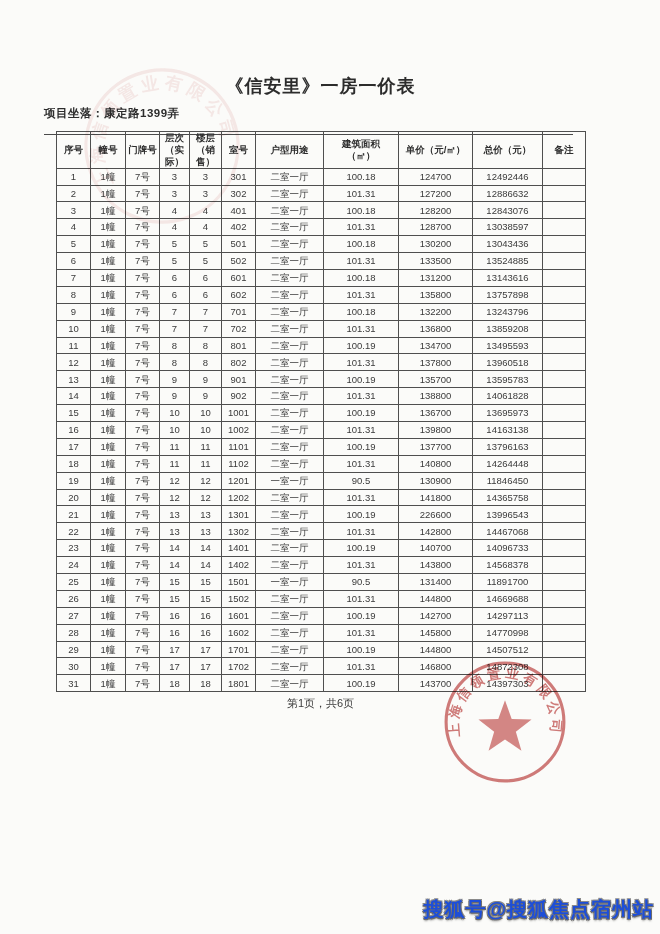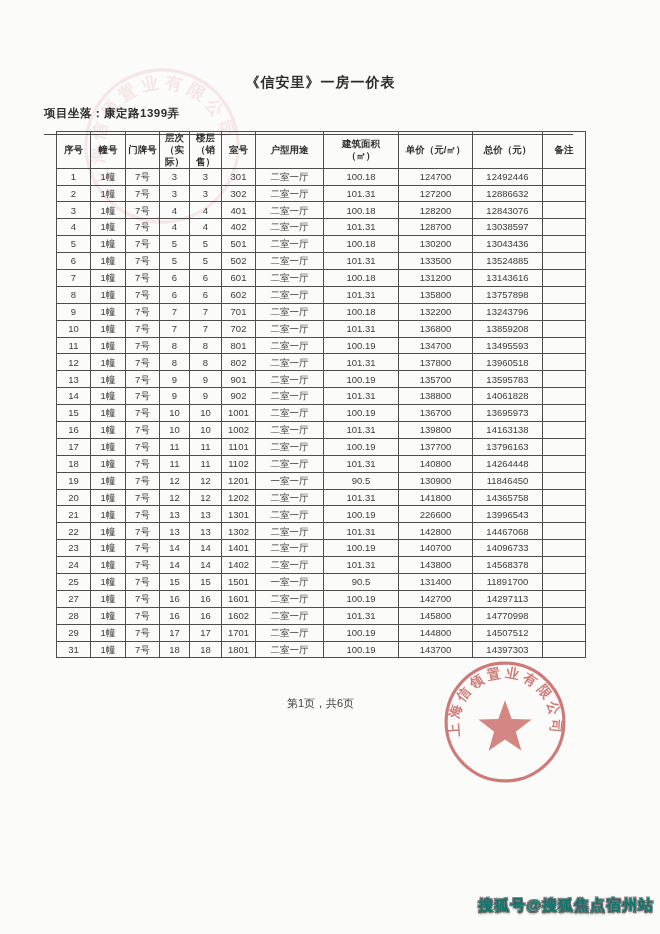--- a/index.html
+++ b/index.html
@@ -4,21 +4,21 @@
 <style>
   html,body{margin:0;padding:0;}
   body{
     width:660px;height:934px;position:relative;overflow:hidden;
     background:#fbfbf9;
     font-family:"Liberation Sans","DejaVu Sans",sans-serif;
     color:#333;
   }
   .page-title{
     position:absolute;left:56px;top:74px;width:529px;
-    text-align:center;font-size:14px;font-weight:bold;color:#2c2c2c;
+    text-align:center;font-size:18px;font-weight:bold;color:#2c2c2c;
     letter-spacing:1px;
   }
   .location-line{
     position:absolute;left:44px;top:106px;width:529px;
     font-size:11.5px;color:#2c2c2c;font-weight:bold;
     border-bottom:1.5px solid #4a4a4a;padding-bottom:13px;
     letter-spacing:0.5px;
   }
   .price-table{
     position:absolute;left:56px;top:131px;width:529px;
@@ -47,22 +47,22 @@
     position:absolute;left:443px;top:660px;width:124px;height:124px;
     opacity:0.82;mix-blend-mode:multiply;pointer-events:none;
   }
   .seal-faint{
     position:absolute;left:82px;top:66px;width:160px;height:160px;
     opacity:0.13;transform:rotate(-20deg);mix-blend-mode:multiply;
     pointer-events:none;
   }
   .watermark{
     position:absolute;right:6px;top:896px;
-    font-size:15px;font-weight:bold;letter-spacing:1px;
-    color:#0f766e;
+    font-size:20px;font-weight:bold;letter-spacing:1px;
+    color:#1d4ed8;
     text-shadow:
       1px 1px 0 #6b6b6b,-1px -1px 0 #8a8a8a,1px -1px 0 #8a8a8a,
       -1px 1px 0 #6b6b6b,0 2px 2px rgba(60,60,60,.55);
   }
 </style>
 </head>
 <body>
 
 <div class="page-title">《信安里》一房一价表</div>
 
@@ -420,20 +420,33 @@
         <td>15</td>
         <td>15</td>
         <td>1501</td>
         <td>一室一厅</td>
         <td>90.5</td>
         <td>131400</td>
         <td>11891700</td>
         <td></td>
       </tr>
       <tr>
+        <td>26</td>
+        <td>1幢</td>
+        <td>7号</td>
+        <td>15</td>
+        <td>15</td>
+        <td>1502</td>
+        <td>二室一厅</td>
+        <td>101.31</td>
+        <td>144800</td>
+        <td>14669688</td>
+        <td></td>
+      </tr>
+      <tr>
         <td>27</td>
         <td>1幢</td>
         <td>7号</td>
         <td>16</td>
         <td>16</td>
         <td>1601</td>
         <td>二室一厅</td>
         <td>100.19</td>
         <td>142700</td>
         <td>14297113</td>
@@ -456,20 +469,33 @@
         <td>29</td>
         <td>1幢</td>
         <td>7号</td>
         <td>17</td>
         <td>17</td>
         <td>1701</td>
         <td>二室一厅</td>
         <td>100.19</td>
         <td>144800</td>
         <td>14507512</td>
+        <td></td>
+      </tr>
+      <tr>
+        <td>30</td>
+        <td>1幢</td>
+        <td>7号</td>
+        <td>17</td>
+        <td>17</td>
+        <td>1702</td>
+        <td>二室一厅</td>
+        <td>101.31</td>
+        <td>146800</td>
+        <td>14872308</td>
         <td></td>
       </tr>
       <tr>
         <td>31</td>
         <td>1幢</td>
         <td>7号</td>
         <td>18</td>
         <td>18</td>
         <td>1801</td>
         <td>二室一厅</td>

